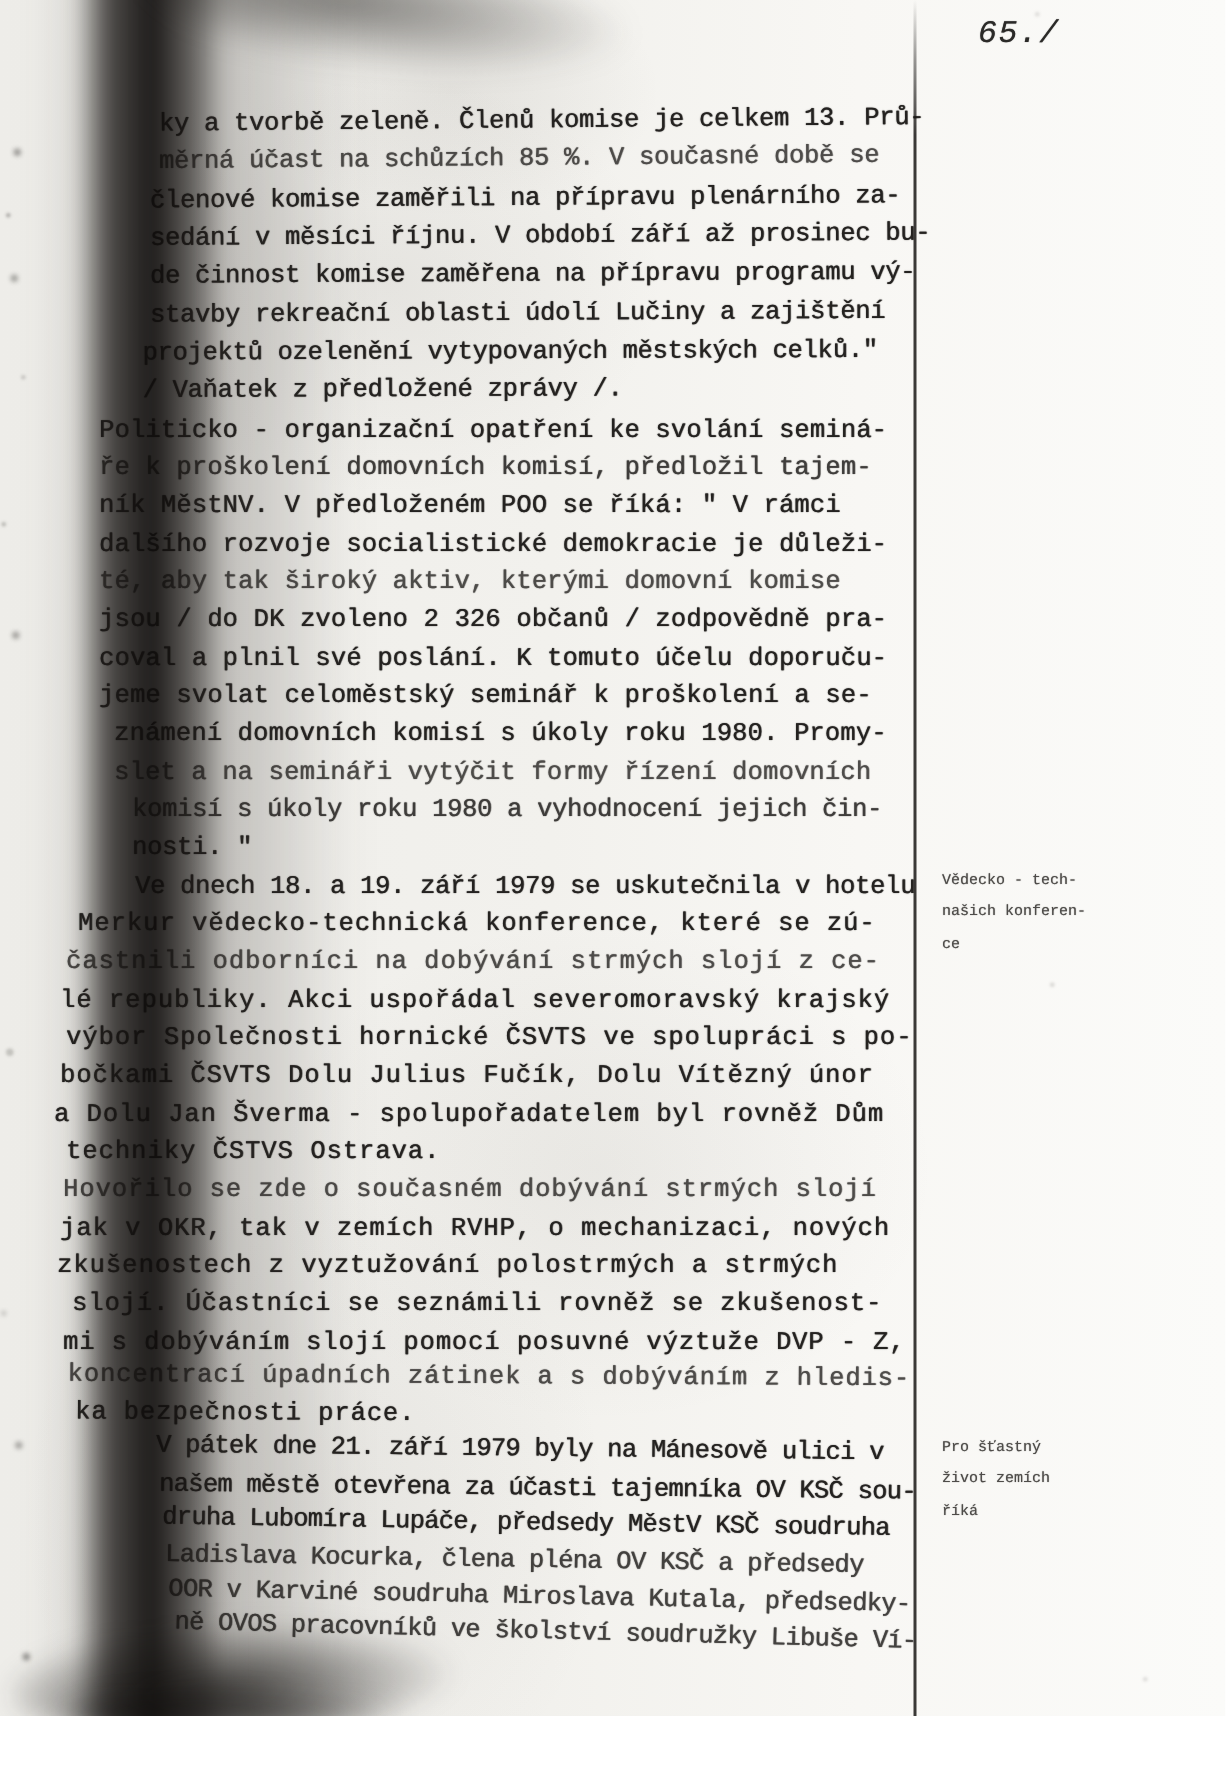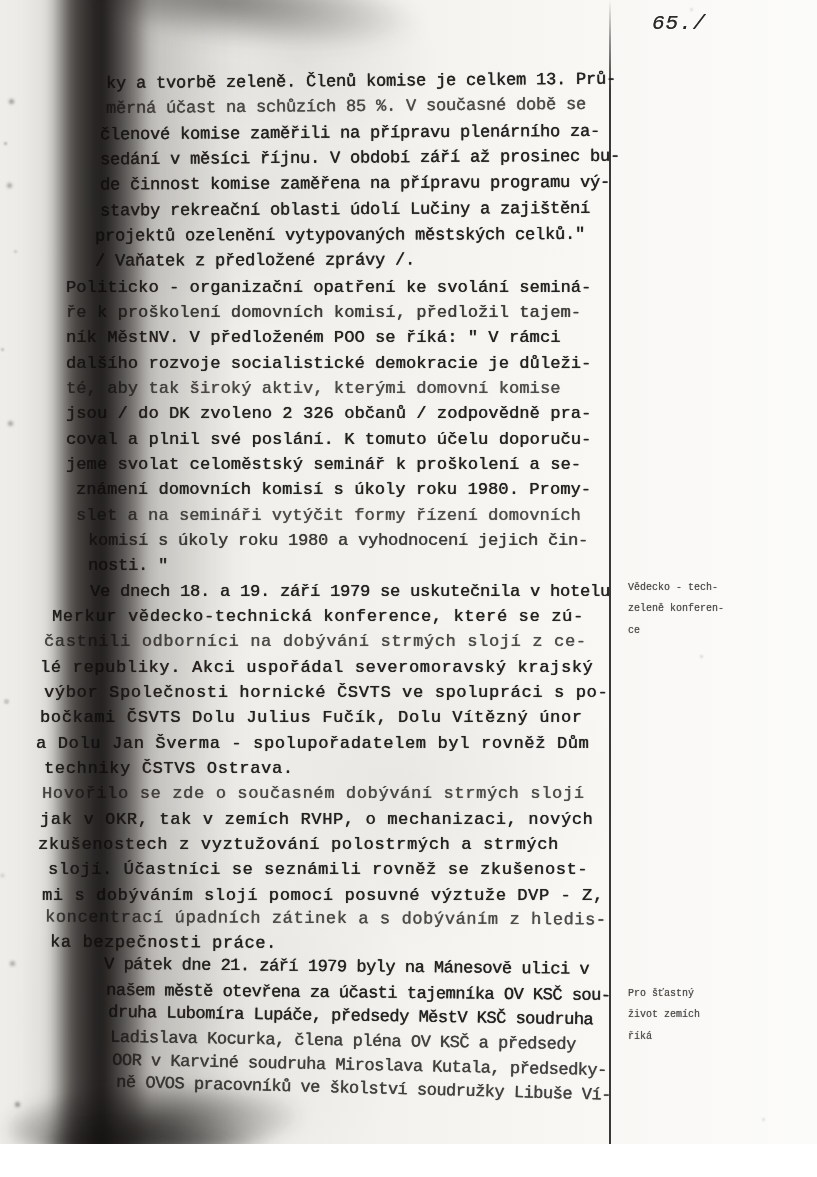--- a/index.html
+++ b/index.html
@@ -63,21 +63,21 @@
   .text-line:nth-child(39),.text-line:nth-child(40),.text-line:nth-child(41){opacity:.85;}
 
   
   .margin-note{
     position:absolute;left:628px;width:185px;z-index:2;
     font-size:10px;line-height:21.3px;letter-spacing:0;
     color:#4e4c49;white-space:pre;
     text-shadow:0 0 .7px rgba(70,68,65,.7);
   }
   .note-1{top:577px;}
-  .note-2{top:983px;}
+  .note-2{top:955px;}
 
   
   .page-number{
     position:absolute;left:652px;top:12px;z-index:2;
     font-size:21px;font-style:italic;letter-spacing:1px;color:#2b2a28;
     text-shadow:0 0 .6px rgba(40,40,40,.8);
   }
 
   
   .vrule{
@@ -188,21 +188,21 @@
       <div class="text-line">koncentrací úpadních zátinek a s dobýváním z hledis-</div>
       <div class="text-line">ka bezpečnosti práce.</div>
       <div class="text-line">V pátek dne 21. září 1979 byly na Mánesově ulici v</div>
       <div class="text-line">našem městě otevřena za účasti tajemníka OV KSČ sou-</div>
       <div class="text-line">druha Lubomíra Lupáče, předsedy MěstV KSČ soudruha</div>
       <div class="text-line">Ladislava Kocurka, člena pléna OV KSČ a předsedy</div>
       <div class="text-line">OOR v Karviné soudruha Miroslava Kutala, předsedky-</div>
       <div class="text-line">ně OVOS pracovníků ve školství soudružky Libuše Ví-</div>
     </div>
 
-  <div class="margin-note note-1"><div class="margin-note-line">Vědecko - tech-</div><div class="margin-note-line">zeleně konferen-</div><div class="margin-note-line">ce</div></div>
+  <div class="margin-note note-1"><div class="margin-note-line">Vědecko - tech-</div><div class="margin-note-line">našich konferen-</div><div class="margin-note-line">ce</div></div>
 
   <div class="margin-note note-2"><div class="margin-note-line">Pro šťastný</div><div class="margin-note-line">život zemích</div><div class="margin-note-line">říká</div></div>
 
   <div class="gutter-penumbra"></div>
   <div class="gutter-shadow"></div>
   <div class="curl-top"></div>
   <div class="curl-bottom"></div>
   <div class="spine-foot"></div>
   <div class="specks"></div>
 

